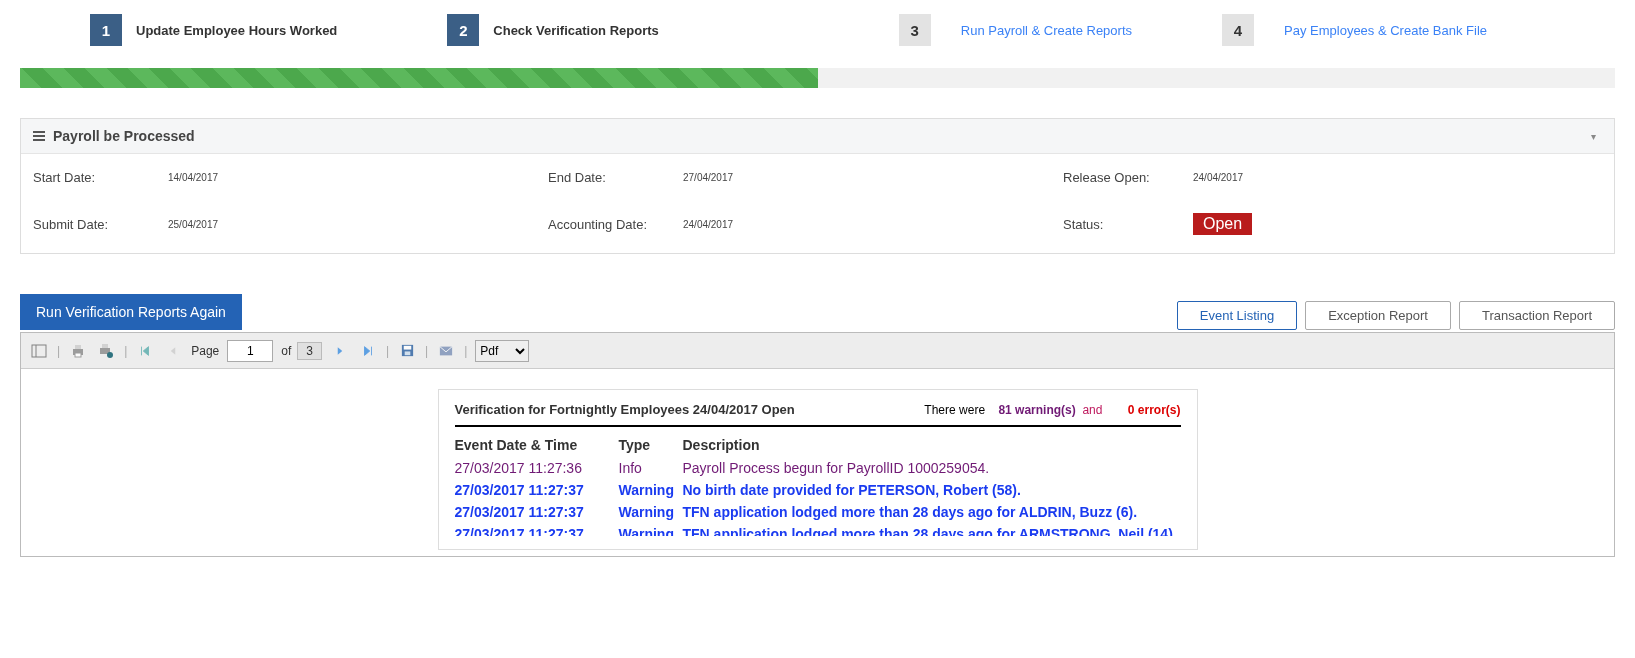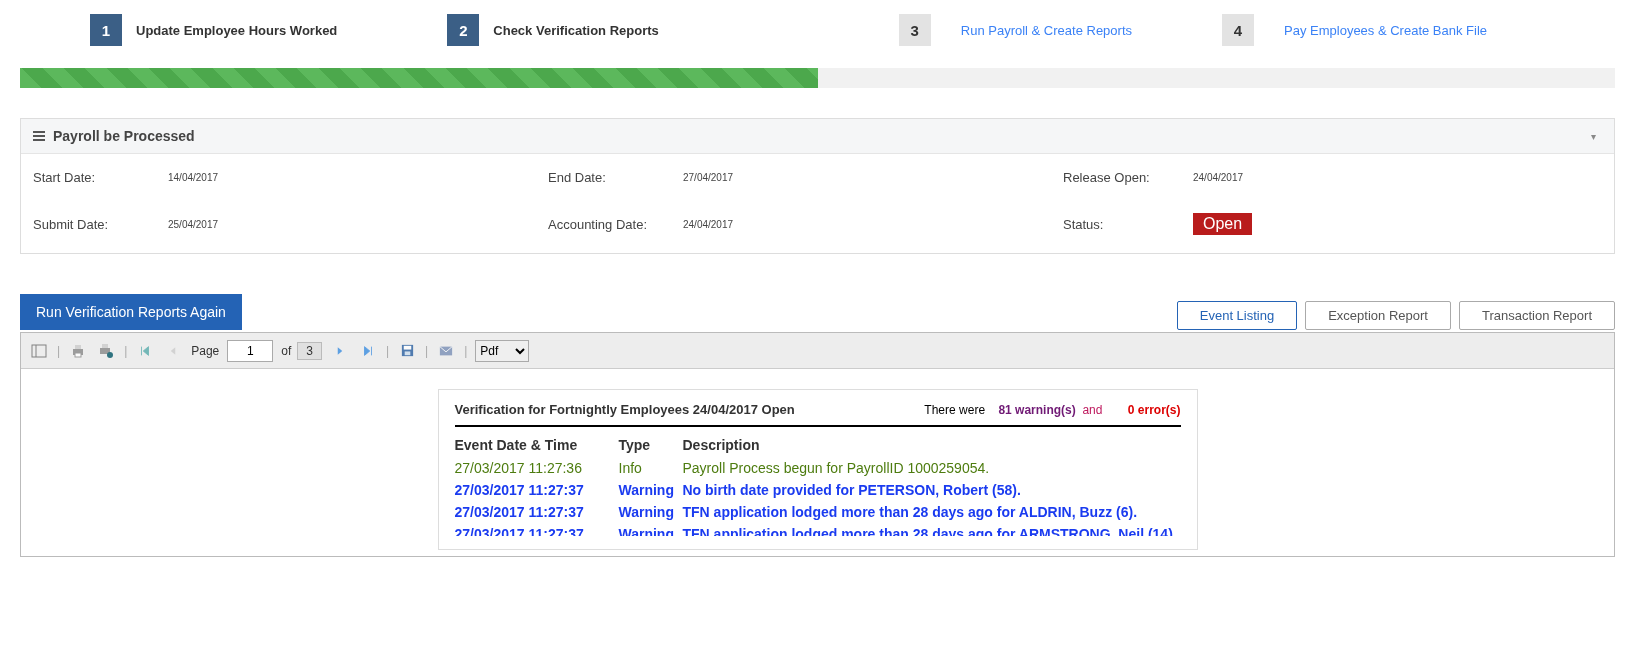--- a/index.html
+++ b/index.html
@@ -106,21 +106,21 @@
   .report-summary .label { color:#000; }
   .report-summary .warn { color:#701a75; font-weight:600;}
   .report-summary .and { color:#be185d; }
   .report-summary .err { color:#d00; font-weight:600;padding-left:12px;}
   .report-hr { border:none; border-top:2px solid #000; margin:8px 0 6px 0;}
   .report-table { width:100%; border-collapse:collapse; font-size:14px;}
   .report-table th { text-align:left; font-weight:600; padding:4px 0; }
   .report-table td { padding:3px 0; vertical-align:top;}
   .col-dt { width:164px;}
   .col-tp { width:64px;}
-  .info-row td { color:#4d7c0f;}
+  .info-row td { color:#701a75;}
   .warn-row td { color:#1a3bf0; font-weight:600;}
   .cutoff { clip-path: inset(0 0 9px 0); }
 </style>
 </head>
 <body>
 
 <div class="container">
 
   <div class="steps">
     <div class="step active">

